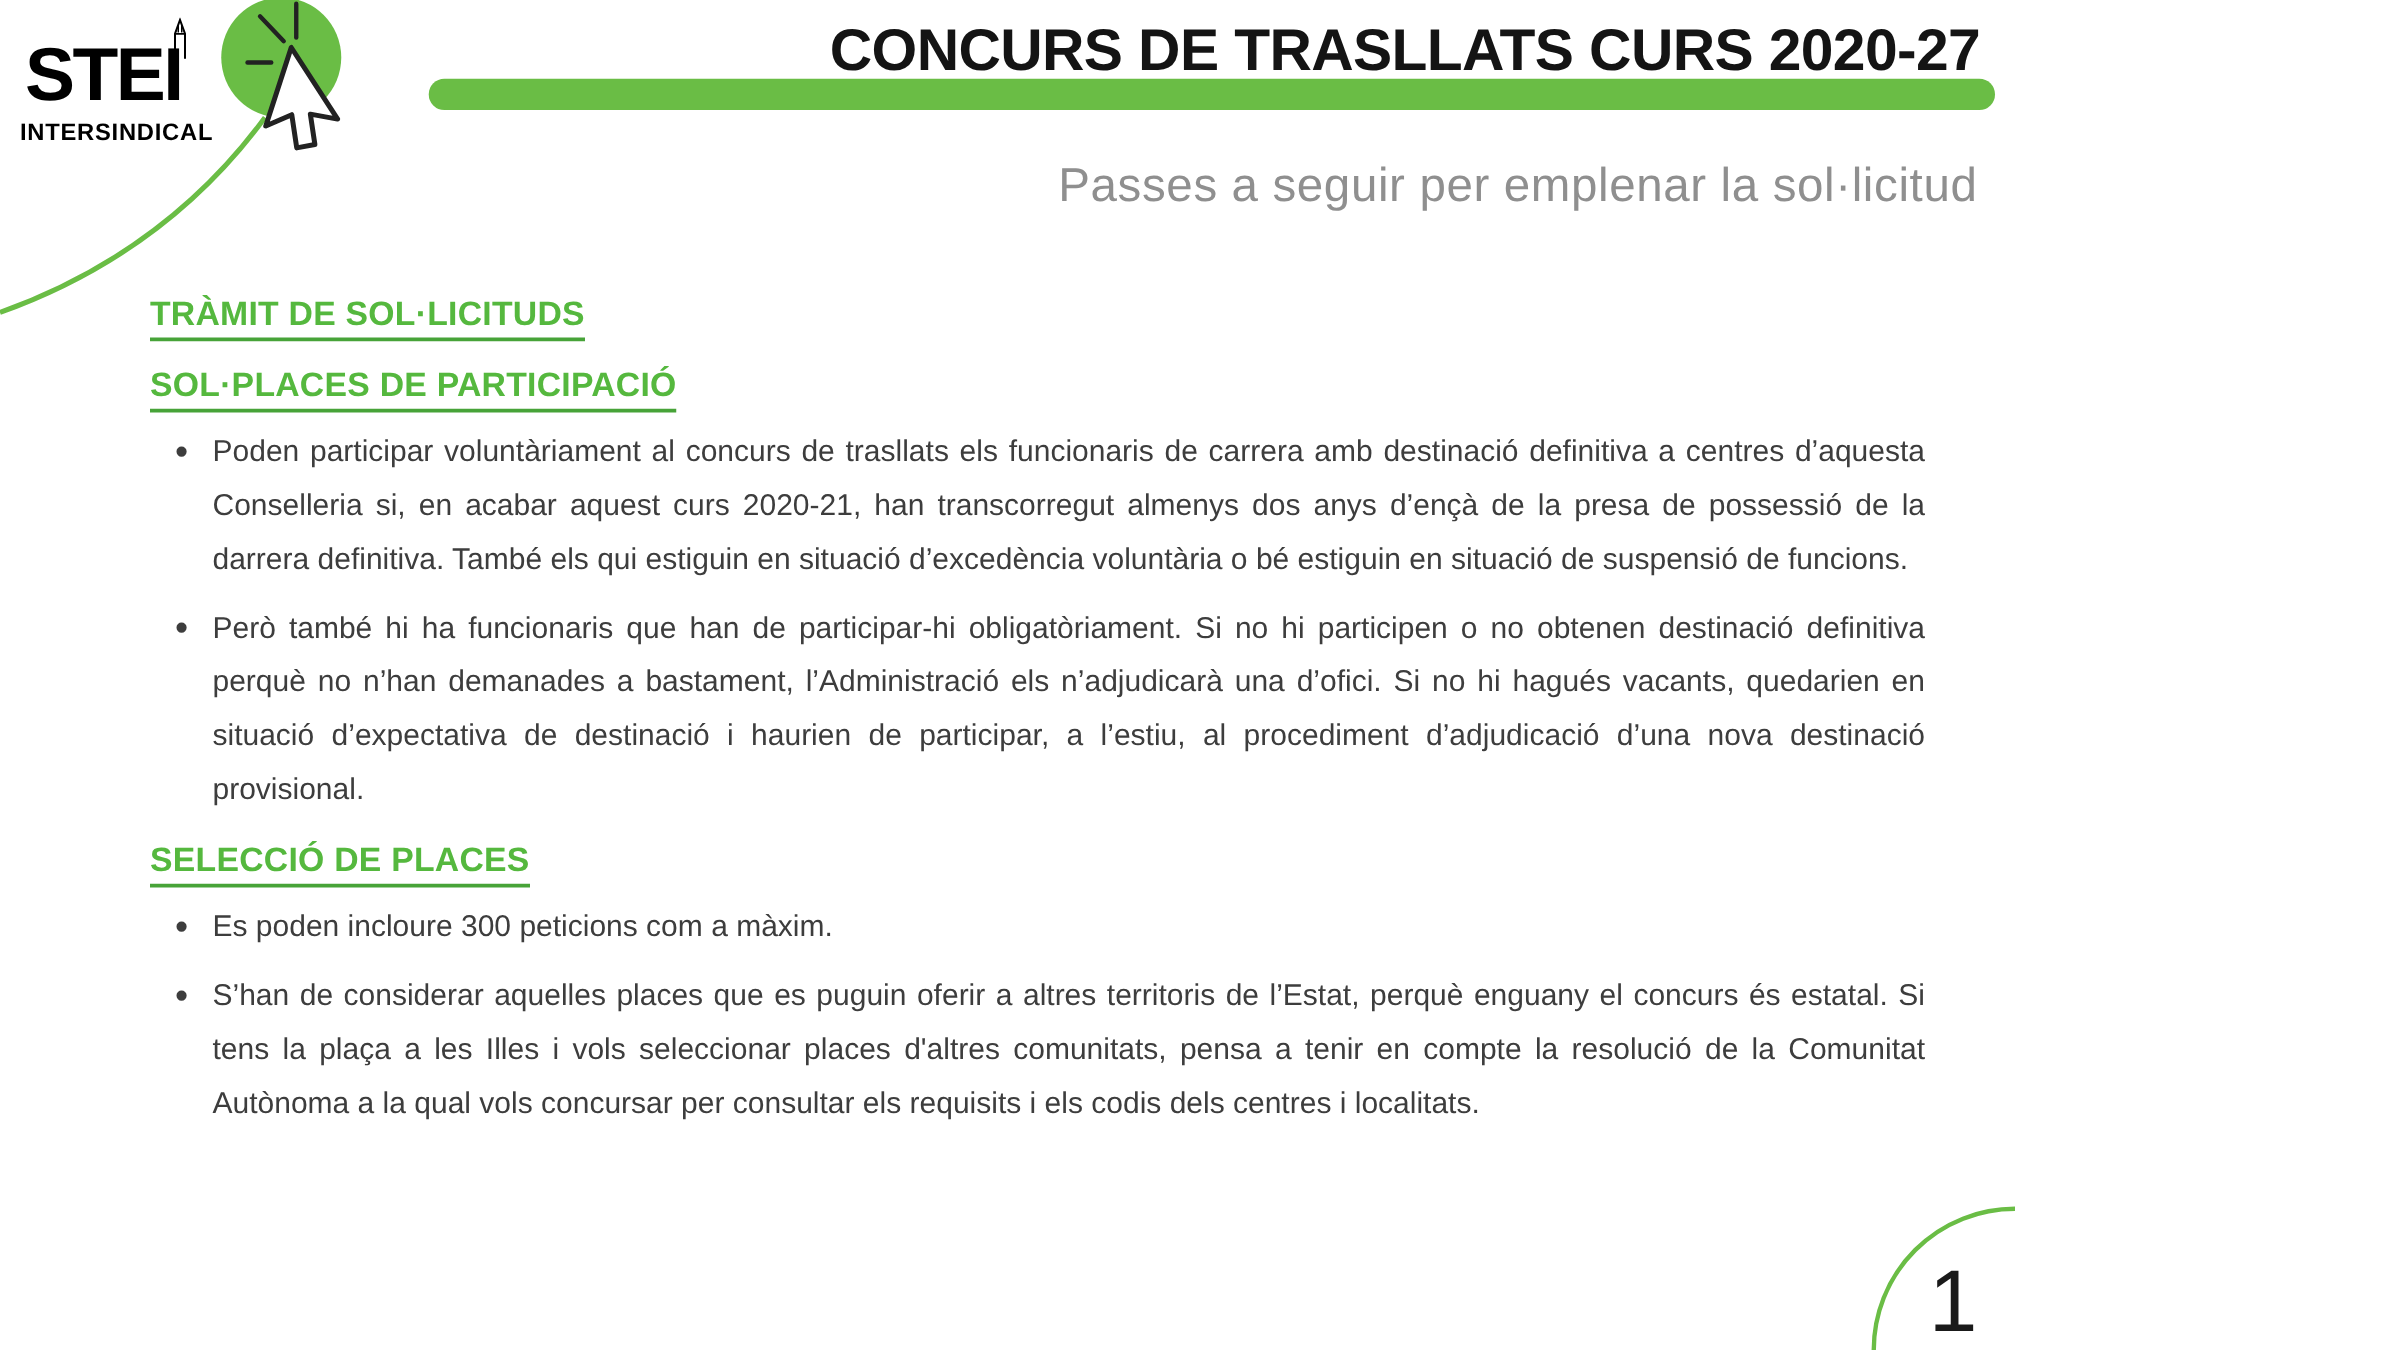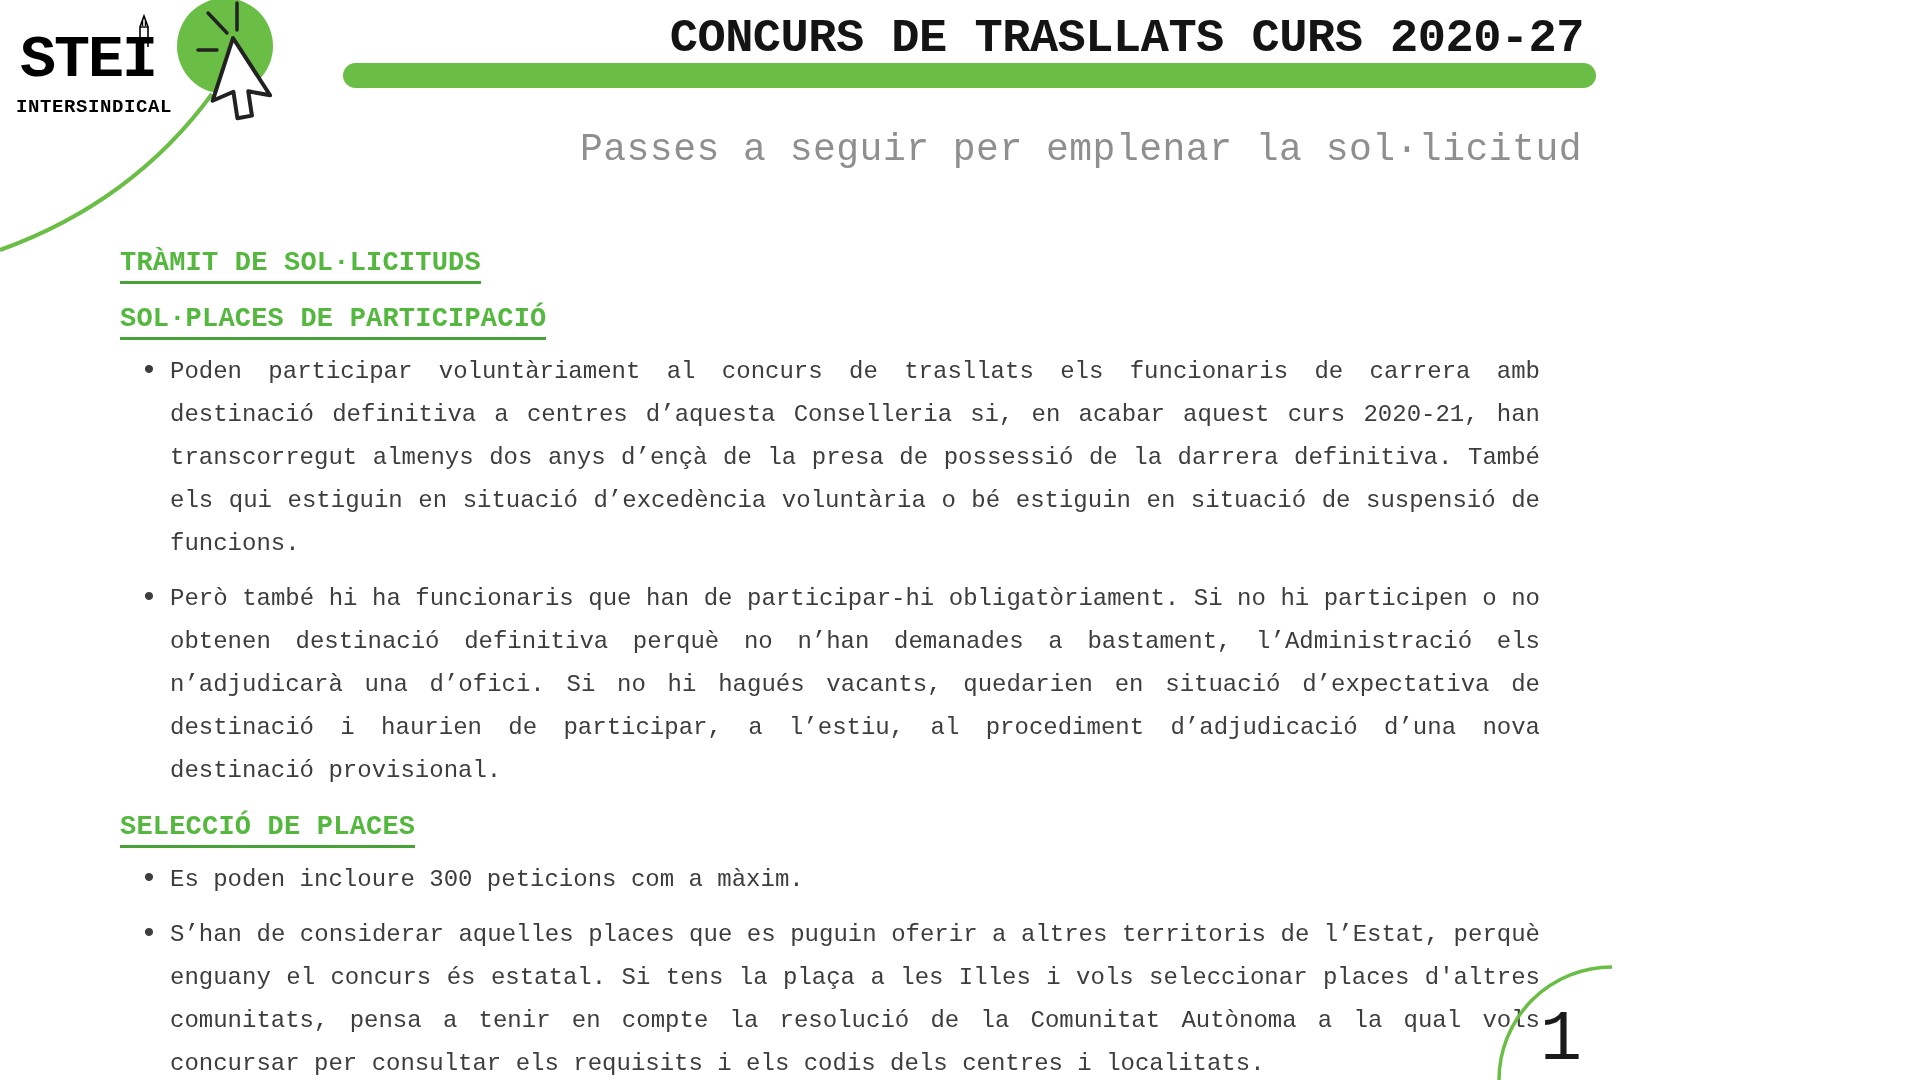--- a/index.html
+++ b/index.html
@@ -8,21 +8,21 @@
     --green-line:#47a338;
     --ink:#1a1a1a;
     --body:#3d3d3d;
   }
   html,body{margin:0;padding:0;background:#ffffff;}
   #page{
     position:relative;
     width:1612px;height:1080px;
     background:#ffffff;
     overflow:hidden;
-    font-family:Liberation Mono, monospace;
+    font-family:Liberation Sans, sans-serif;
   }
   
   .stei-text{
     position:absolute;left:20px;top:30px;
     font-size:60px;font-weight:800;letter-spacing:-2px;
     color:#000;line-height:60px;
   }
   .tower-icon{position:absolute;left:130px;top:14px;}
   .intersindical{
     position:absolute;left:16px;top:96px;
@@ -48,21 +48,21 @@
   }
   
   .intro-wrap{position:absolute;top:152px;left:0;right:0;text-align:center;}
   .intro-heading{
     display:inline-block;
     font-size:33px;font-weight:400;color:#1f1f1f;letter-spacing:0.2px;
     border-bottom:5px solid var(--green);
     padding:0 14px 9px 14px;
   }
   
-  .main{position:absolute;top:236px;left:120px;right:72px;margin-top:12px;}
+  .main{position:absolute;top:236px;left:120px;right:72px;}
   .section-title{
     display:inline-block;
     font-size:27px;font-weight:700;color:var(--green-text);
     border-bottom:3px solid var(--green-line);
     padding-bottom:3px;margin:0;letter-spacing:0.2px;
   }
   .bullets{list-style:none;margin:10px 0 20px 0;padding:0 0 0 50px;}
   .bullets li{
     position:relative;
     font-size:24px;line-height:43px;color:var(--body);

